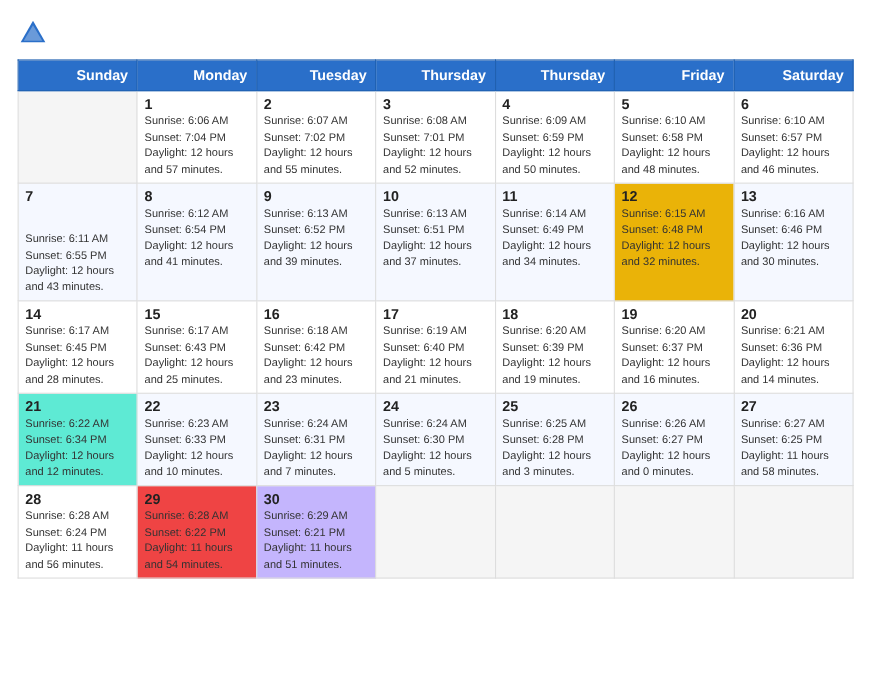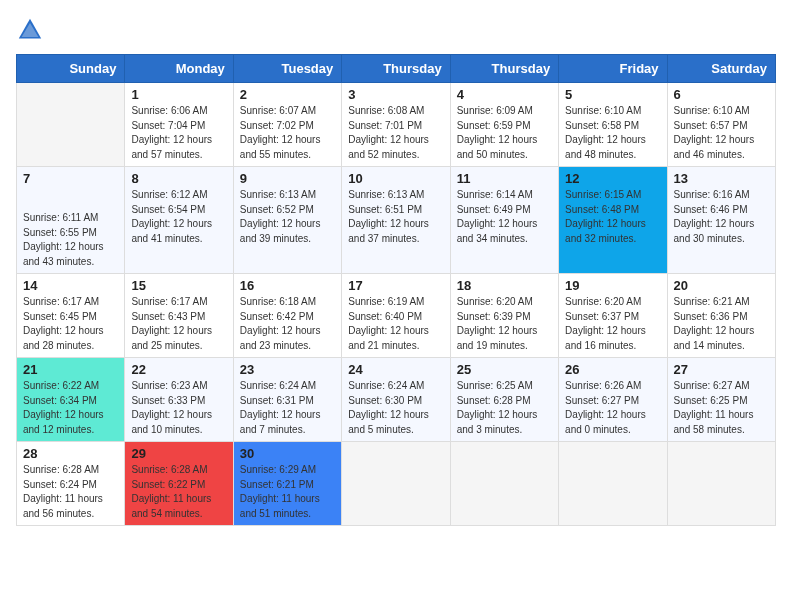--- a/index.html
+++ b/index.html
@@ -201,21 +201,21 @@
 Daylight: 12 hours
 and 37 minutes.</div>
         </td>
         <td style="background: rgb(245, 248, 255);">
           <span class="day-number">11</span>
           <div class="cell-info" style="white-space: pre-line;">Sunrise: 6:14 AM
 Sunset: 6:49 PM
 Daylight: 12 hours
 and 34 minutes.</div>
         </td>
-        <td style="background: #0ea5e9;">
+        <td style="background: #eab308;">
           <span class="day-number">12</span>
           <div class="cell-info" style="white-space: pre-line;">Sunrise: 6:15 AM
 Sunset: 6:48 PM
 Daylight: 12 hours
 and 32 minutes.</div>
         </td>
         <td style="background: rgb(245, 248, 255);">
           <span class="day-number">13</span>
           <div class="cell-info" style="white-space: pre-line;">Sunrise: 6:16 AM
 Sunset: 6:46 PM
@@ -333,21 +333,21 @@
 Daylight: 11 hours
 and 56 minutes.</div>
         </td>
         <td style="background: #ef4444;">
           <span class="day-number">29</span>
           <div class="cell-info" style="white-space: pre-line;">Sunrise: 6:28 AM
 Sunset: 6:22 PM
 Daylight: 11 hours
 and 54 minutes.</div>
         </td>
-        <td style="background: #3b82f6;">
+        <td style="background: #c4b5fd;">
           <span class="day-number">30</span>
           <div class="cell-info" style="white-space: pre-line;">Sunrise: 6:29 AM
 Sunset: 6:21 PM
 Daylight: 11 hours
 and 51 minutes.</div>
         </td>
         <td class="empty"></td>
         <td class="empty"></td>
         <td class="empty"></td>
         <td class="empty"></td>

